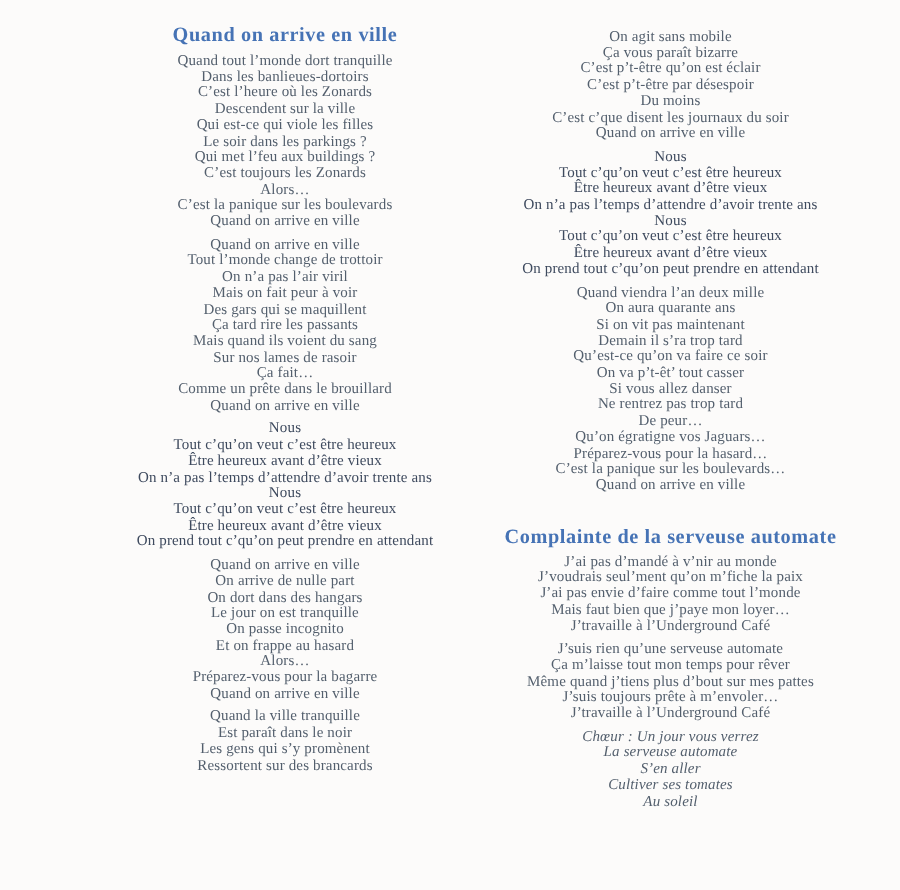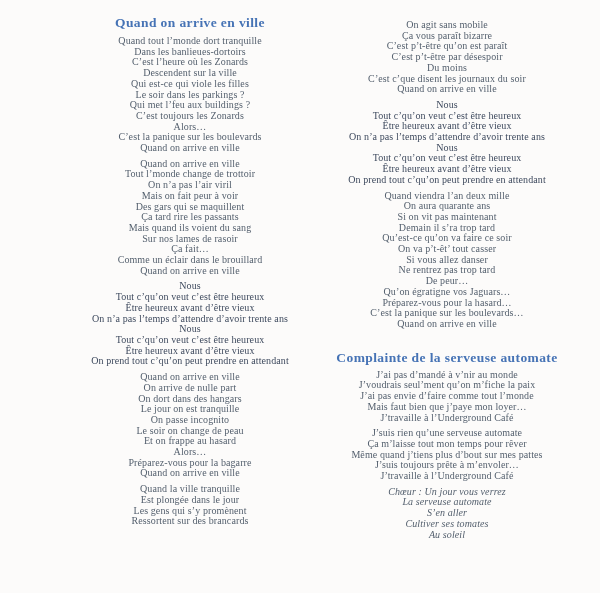--- a/index.html
+++ b/index.html
@@ -62,57 +62,56 @@
       <div class="stanza normal">
         <div class="line">Quand on arrive en ville</div>
         <div class="line">Tout l’monde change de trottoir</div>
         <div class="line">On n’a pas l’air viril</div>
         <div class="line">Mais on fait peur à voir</div>
         <div class="line">Des gars qui se maquillent</div>
         <div class="line">Ça tard rire les passants</div>
         <div class="line">Mais quand ils voient du sang</div>
         <div class="line">Sur nos lames de rasoir</div>
         <div class="line">Ça fait…</div>
-        <div class="line">Comme un éclair dans le brouillard</div>
+        <div class="line">Comme un prête dans le brouillard</div>
         <div class="line">Quand on arrive en ville</div>
       </div>
       <div class="stanza bold">
         <div class="line">Nous</div>
         <div class="line">Tout c’qu’on veut c’est être heureux</div>
         <div class="line">Être heureux avant d’être vieux</div>
         <div class="line">On n’a pas l’temps d’attendre d’avoir trente ans</div>
         <div class="line">Nous</div>
         <div class="line">Tout c’qu’on veut c’est être heureux</div>
         <div class="line">Être heureux avant d’être vieux</div>
         <div class="line">On prend tout c’qu’on peut prendre en attendant</div>
       </div>
       <div class="stanza normal">
         <div class="line">Quand on arrive en ville</div>
         <div class="line">On arrive de nulle part</div>
         <div class="line">On dort dans des hangars</div>
         <div class="line">Le jour on est tranquille</div>
         <div class="line">On passe incognito</div>
-        <div class="line">Le soir on change de peau</div>
         <div class="line">Et on frappe au hasard</div>
         <div class="line">Alors…</div>
         <div class="line">Préparez-vous pour la bagarre</div>
         <div class="line">Quand on arrive en ville</div>
       </div>
       <div class="stanza normal">
         <div class="line">Quand la ville tranquille</div>
-        <div class="line">Est plongée dans le jour</div>
+        <div class="line">Est paraît dans le noir</div>
         <div class="line">Les gens qui s’y promènent</div>
         <div class="line">Ressortent sur des brancards</div>
       </div>
     </div>
   <div class="col col-right">
       <div class="stanza normal">
         <div class="line">On agit sans mobile</div>
         <div class="line">Ça vous paraît bizarre</div>
-        <div class="line">C’est p’t-être qu’on est paraît</div>
+        <div class="line">C’est p’t-être qu’on est éclair</div>
         <div class="line">C’est p’t-être par désespoir</div>
         <div class="line">Du moins</div>
         <div class="line">C’est c’que disent les journaux du soir</div>
         <div class="line">Quand on arrive en ville</div>
       </div>
       <div class="stanza bold">
         <div class="line">Nous</div>
         <div class="line">Tout c’qu’on veut c’est être heureux</div>
         <div class="line">Être heureux avant d’être vieux</div>
         <div class="line">On n’a pas l’temps d’attendre d’avoir trente ans</div>

